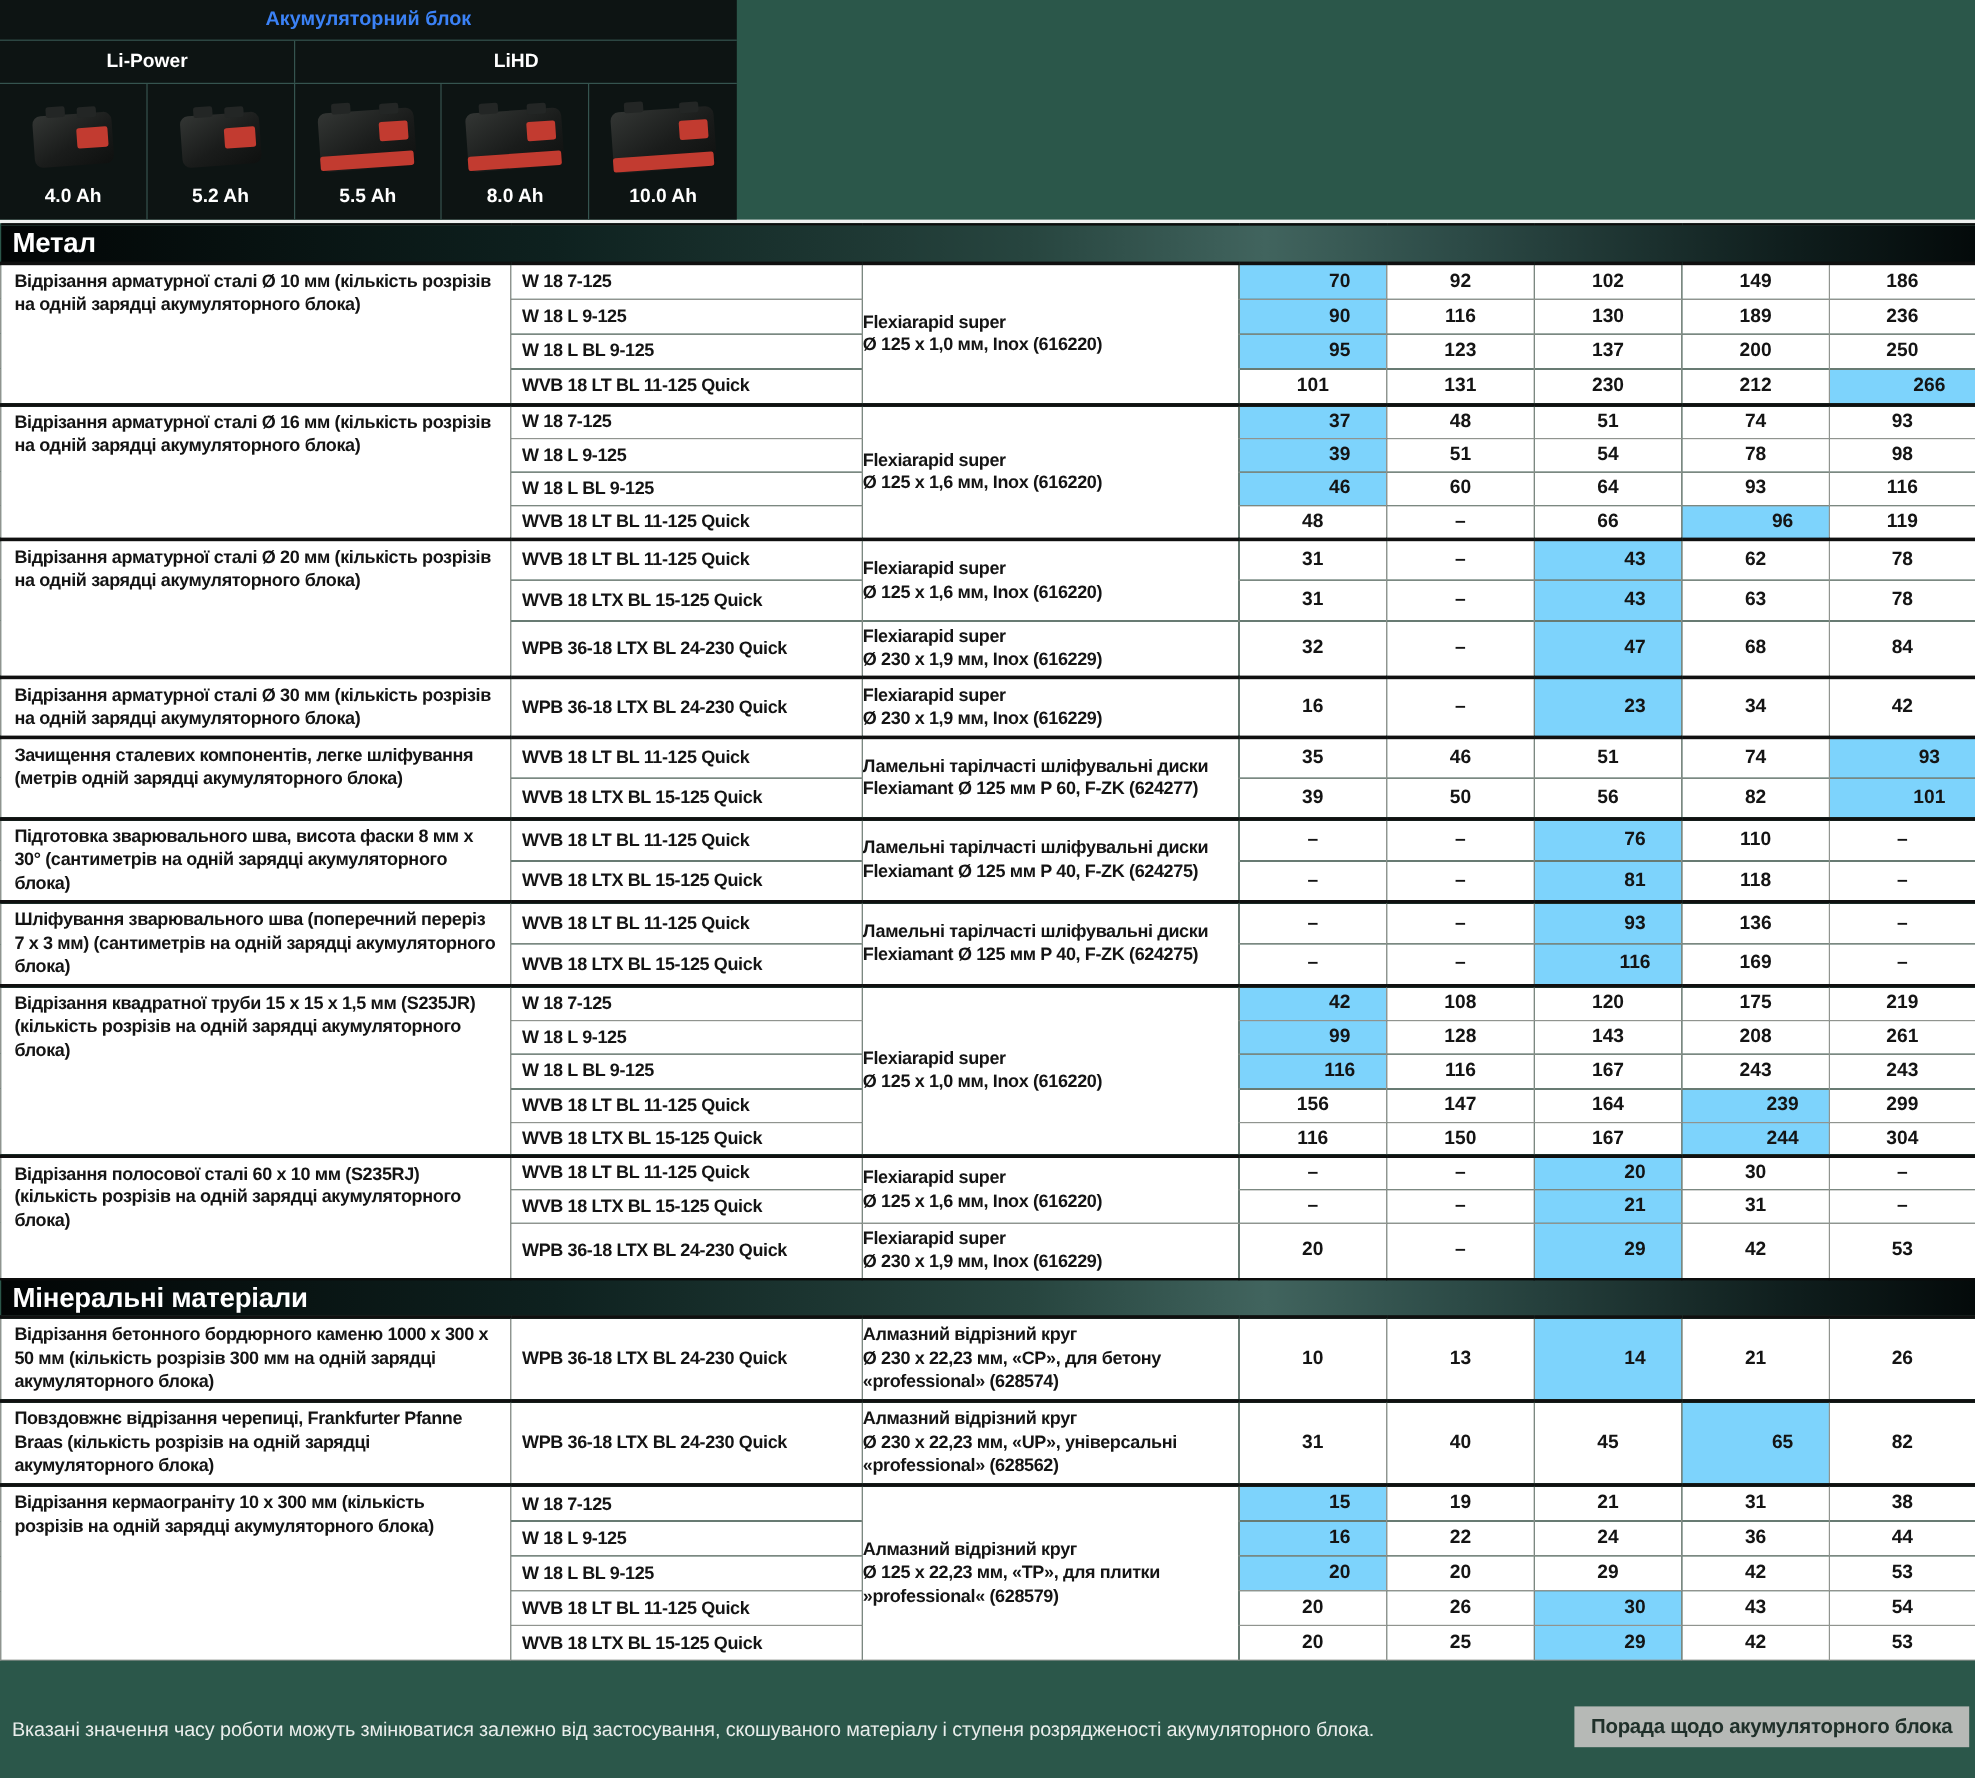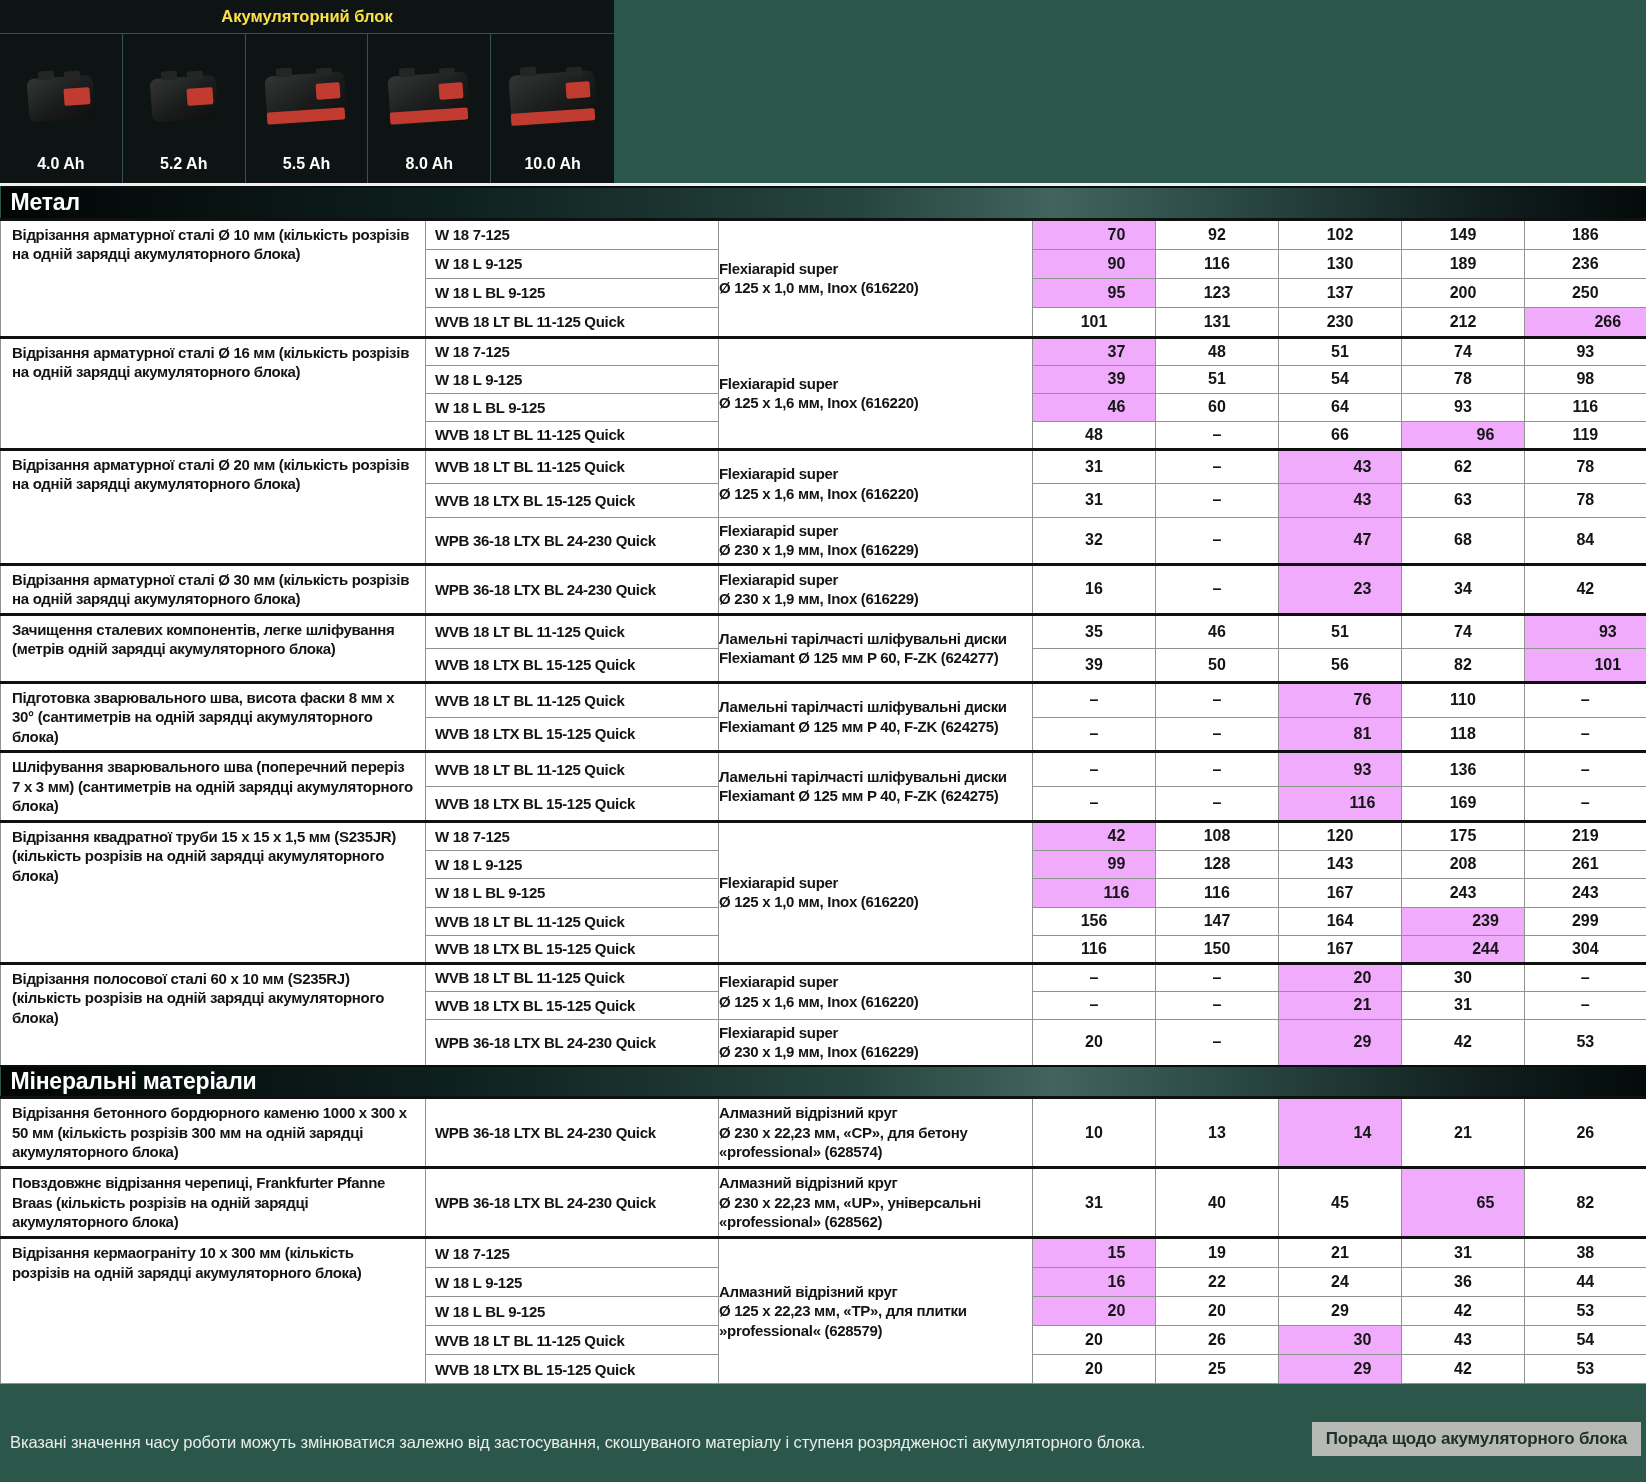--- a/index.html
+++ b/index.html
@@ -16,21 +16,21 @@
   .header-left{
     position:relative;width:1032px;
     background:linear-gradient(90deg,#010303 0%,#081110 50%,#162a27 78%,#2d4b46 92%,#3d5f59 100%);
   }
   .hl-label{position:absolute;bottom:7px;color:#ffffff;font-weight:700;font-size:15px;letter-spacing:-0.2px;}
   .hl-label.app{left:12px;}
   .hl-label.tool{left:432px;}
   .hl-label.acc{left:726px;}
 
   .header-right{width:614px;background:#0d1413;display:flex;flex-direction:column;}
-  .bh-title{height:33px;line-height:33px;text-align:center;color:#fde047;font-weight:700;font-size:16.5px;border-bottom:1px solid #35544f;}
+  .bh-title{height:33px;line-height:33px;text-align:center;color:#3b82f6;font-weight:700;font-size:16.5px;border-bottom:1px solid #35544f;}
   .bh-fam{height:35px;display:flex;border-bottom:1px solid #35544f;}
   .bh-fam .fam{display:flex;align-items:center;justify-content:center;color:#fff;font-weight:700;font-size:16px;}
   .bh-fam .fam.f0{width:40%;border-right:1px solid #35544f;}
   .bh-fam .fam.f1{width:60%;}
   .bh-batts{flex:1;display:flex;}
   .bcell{width:20%;display:flex;align-items:center;justify-content:center;border-right:1px solid #35544f;box-sizing:border-box;}
   .bcell:last-child{border-right:none;}
   .bh-caps{height:28px;display:flex;}
   .cap{width:20%;text-align:center;color:#fff;font-weight:700;font-size:16px;border-right:1px solid #35544f;box-sizing:border-box;}
   .cap:last-child{border-right:none;}
@@ -58,36 +58,40 @@
     background:linear-gradient(90deg,#020505 0%,#0e211f 28%,#27453f 52%,#41645e 64%,#2c4a46 74%,#101f1e 90%,#040a0a 100%);
     color:#ffffff;font-size:23px;letter-spacing:-0.2px;
     border-left:none;border-right:none;border-top:2px solid #0c0c0c;border-bottom:2px solid #0c0c0c;
     padding-left:10px;
   }
   tr.group-start td{border-top:3px solid #101010;}
   td.app{vertical-align:top;padding:4px 12px 4px 11px;font-size:15px;line-height:1.3;letter-spacing:-0.3px;border-left:2px solid #101010;}
   td.tool{padding-left:9px;font-size:15px;letter-spacing:-0.3px;}
   td.acc{padding:3px 0;font-size:15px;line-height:1.3;letter-spacing:-0.3px;white-space:pre-line;}
   td.val{text-align:center;font-size:16px;}
-  td.val.hi{background:#f0abfc;padding-left:46px;}
+  td.val.hi{background:#7dd3fc;padding-left:46px;}
   td.val:last-child{border-right:2px solid #101010;}
 
   
   .footer{position:relative;height:150px;background:#2b574a;}
   .f-note{position:absolute;left:10px;top:49px;font-size:16.5px;font-weight:400;color:#e9edeb;letter-spacing:-0.1px;}
   .f-badge{position:absolute;right:5px;top:38px;background:#b6b9b6;color:#20302a;font-weight:700;font-size:17px;padding:7px 14px;letter-spacing:-0.2px;}
 </style>
 </head>
 <body>
 
 <div class="page">
 
   <div class="header">
     <div class="header-right">
       <div class="bh-title">Акумуляторний блок</div>
+      <div class="bh-fam">
+        <div class="fam f0">Li-Power</div>
+        <div class="fam f1">LiHD</div>
+      </div>
       <div class="bh-batts">
           <div class="bcell">
             <div class="batt lipower">
               <div class="body"></div>
               <div class="bump b1"></div>
               <div class="bump b2"></div>
               <div class="label"></div>
             </div>
           </div>
           <div class="bcell">

